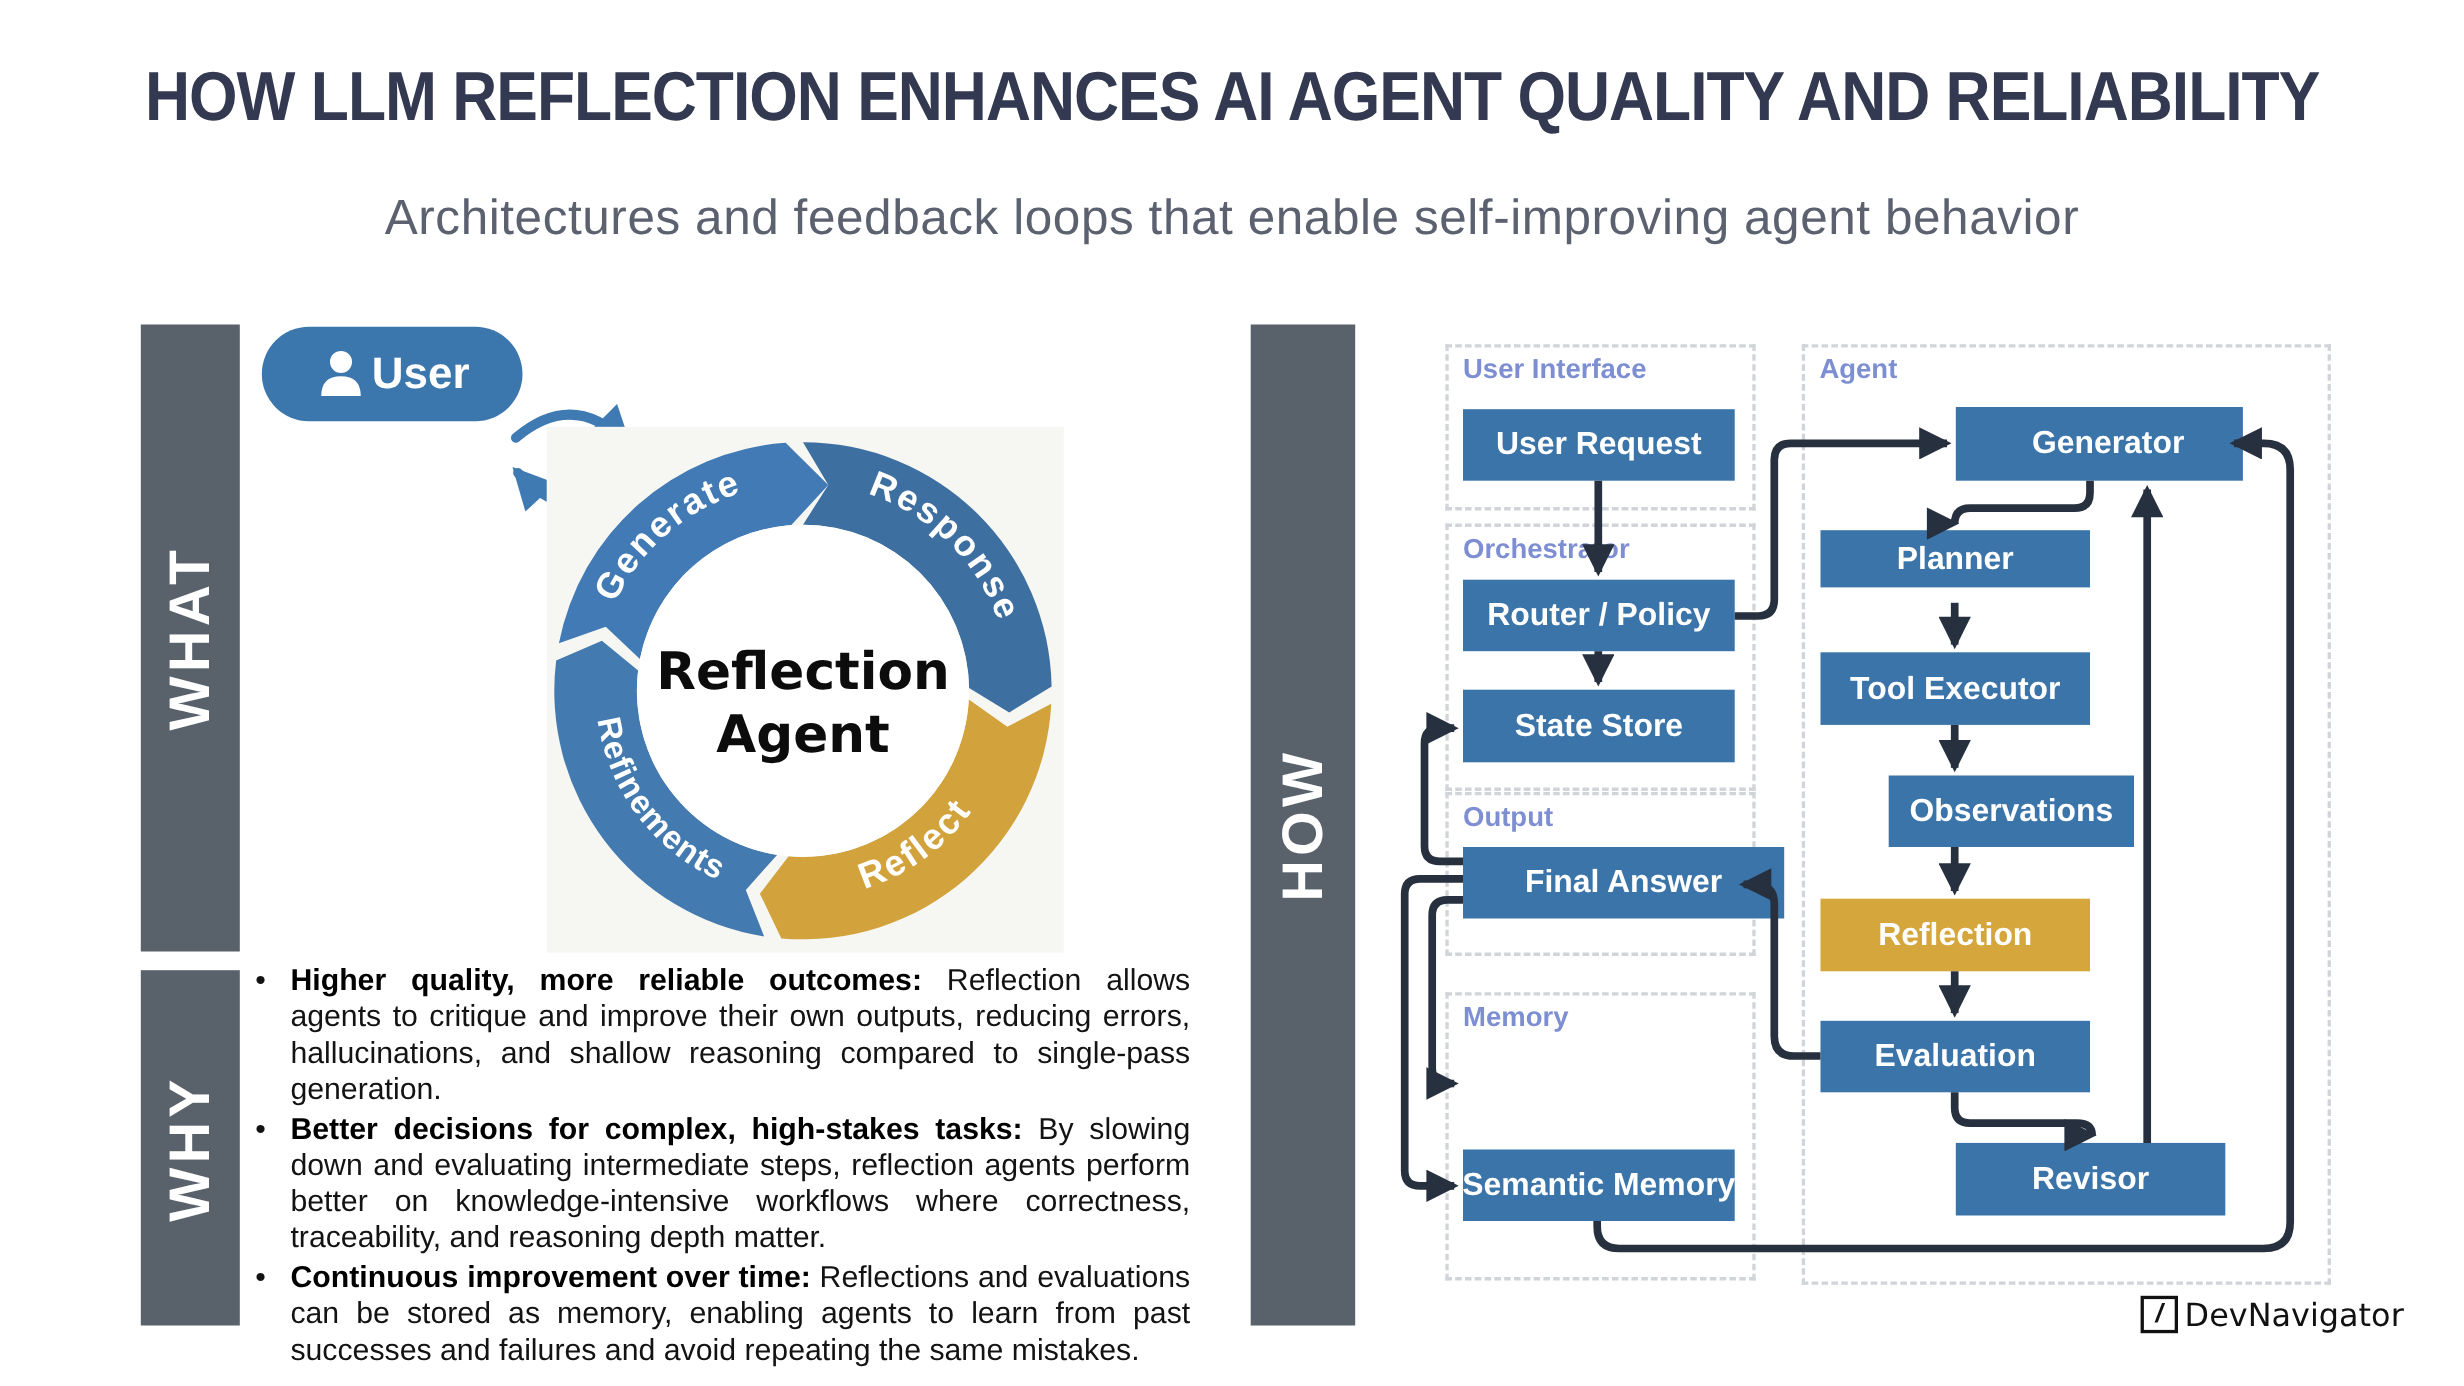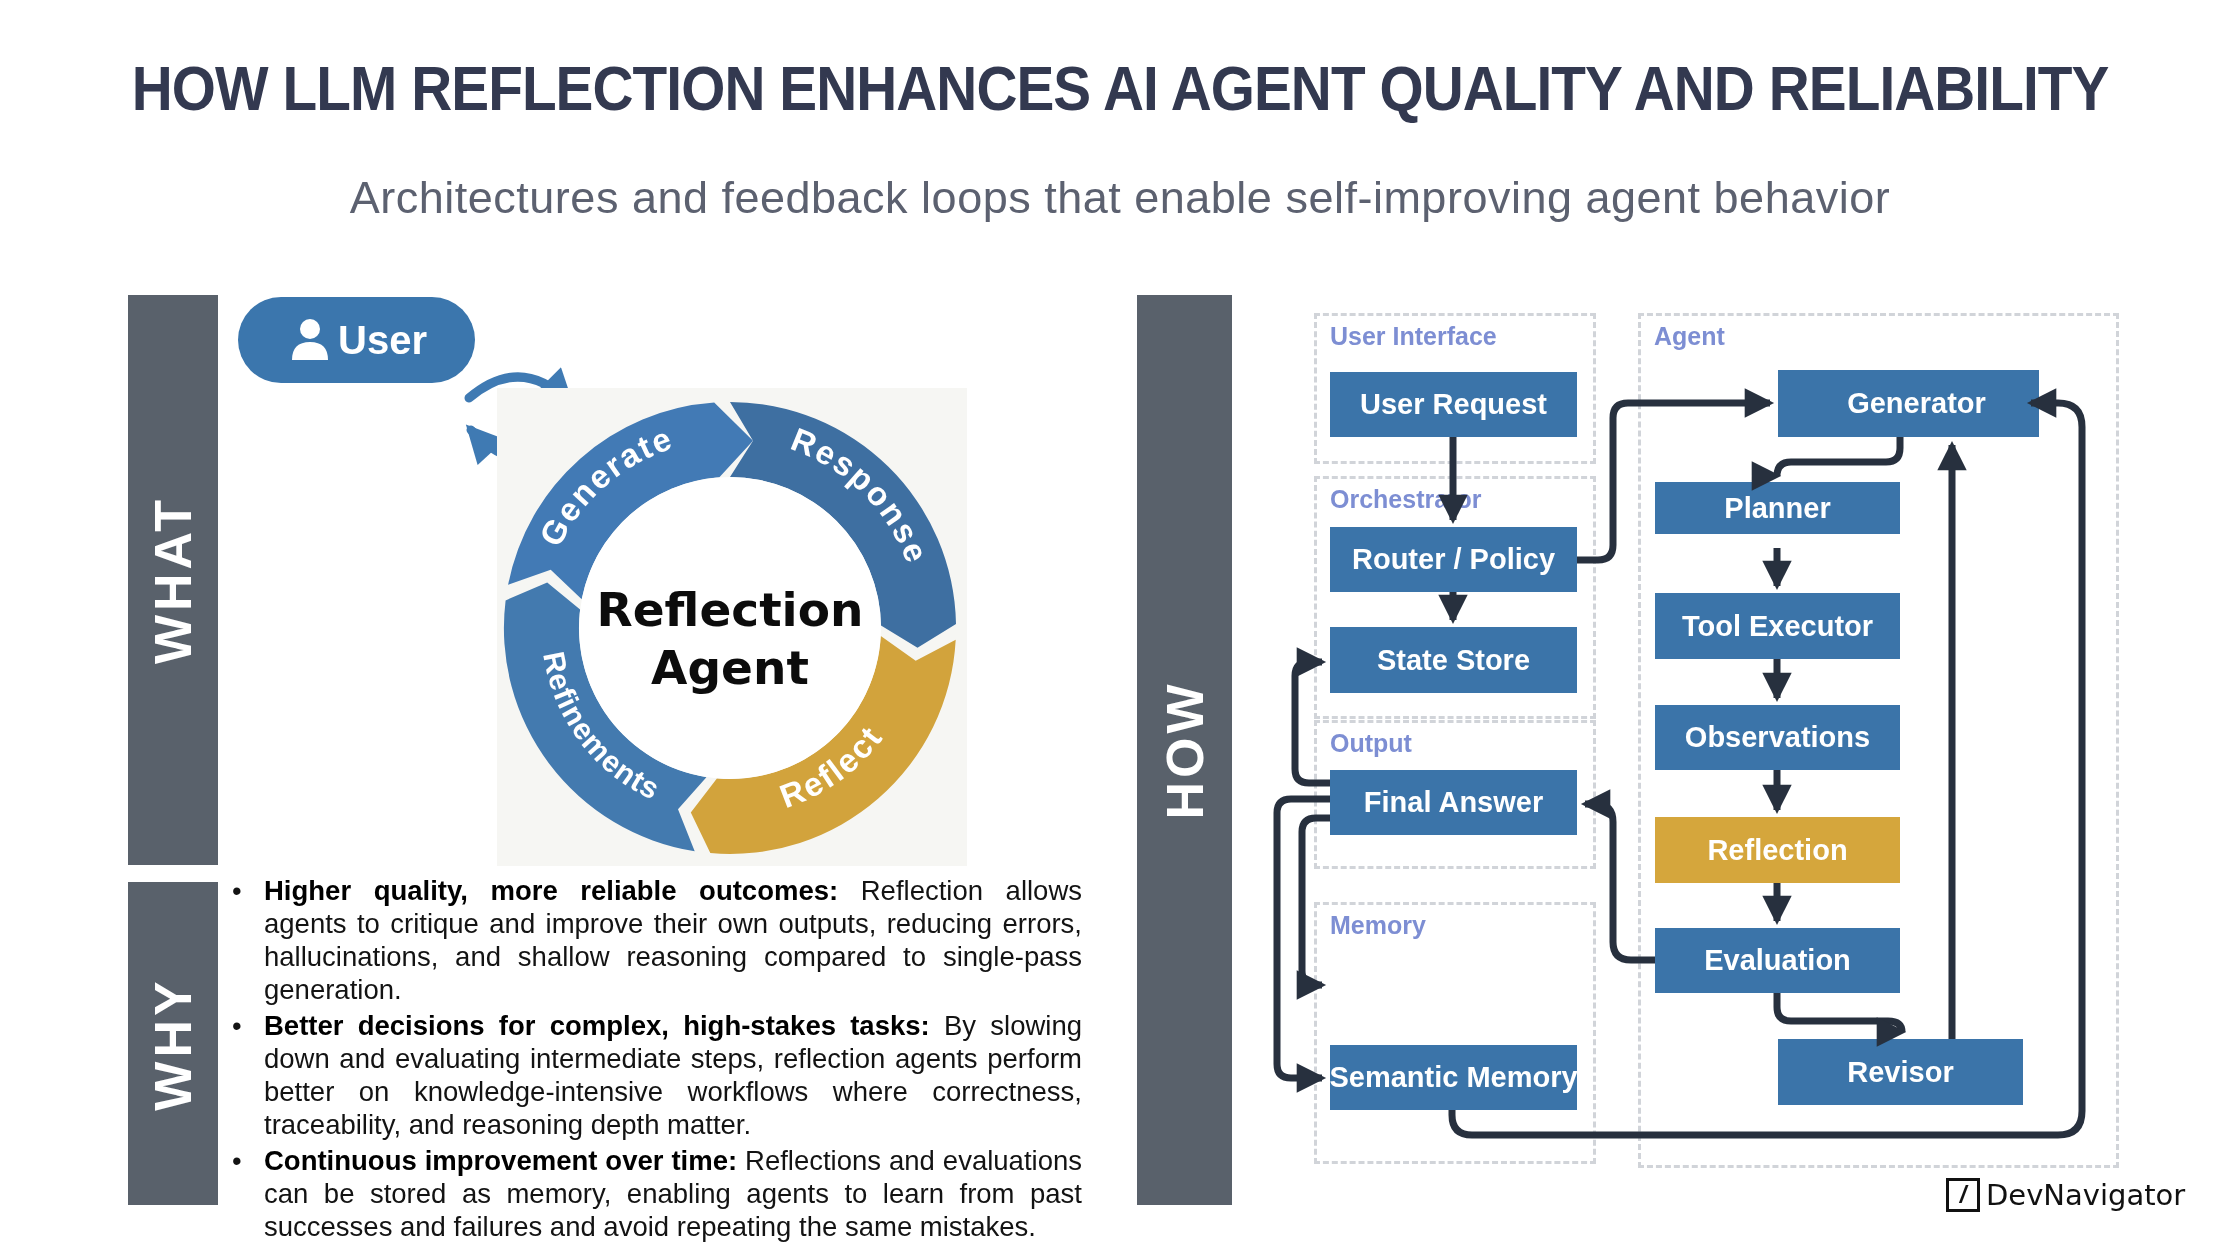--- a/index.html
+++ b/index.html
@@ -145,27 +145,27 @@
 
   <div class="dashed-box" style="left:1314px;top:902px;width:276px;height:256px;"></div>
   <span class="section-label" style="left:1330px;top:911px;">Memory</span>
 
   <div class="dashed-box" style="left:1638px;top:313px;width:475px;height:849px;"></div>
   <span class="section-label" style="left:1654px;top:322px;">Agent</span>
 
   <div class="node" style="left:1330px;top:372px;width:247px;height:65px;">User Request</div>
   <div class="node" style="left:1330px;top:527px;width:247px;height:65px;">Router / Policy</div>
   <div class="node" style="left:1330px;top:627px;width:247px;height:66px;">State Store</div>
-  <div class="node" style="left:1330px;top:770px;width:247px;height:65px;">Final Answer</div>
+  <div class="node" style="left:1330px;top:770px;width:292px;height:65px;">Final Answer</div>
   <div class="node" style="left:1330px;top:1045px;width:247px;height:65px;">Semantic Memory</div>
 
   <div class="node" style="left:1778px;top:370px;width:245px;height:67px;padding-left:16px;">Generator</div>
   <div class="node" style="left:1655px;top:482px;width:245px;height:52px;">Planner</div>
   <div class="node" style="left:1655px;top:593px;width:245px;height:66px;">Tool Executor</div>
-  <div class="node" style="left:1655px;top:705px;width:245px;height:65px;">Observations</div>
+  <div class="node" style="left:1717px;top:705px;width:223px;height:65px;">Observations</div>
   <div class="node gold" style="left:1655px;top:817px;width:245px;height:66px;">Reflection</div>
   <div class="node" style="left:1655px;top:928px;width:245px;height:65px;">Evaluation</div>
   <div class="node" style="left:1778px;top:1039px;width:245px;height:66px;">Revisor</div>
 
   <svg id="connectors" width="2240" height="1260" viewBox="0 0 2240 1260">
     <defs>
       <marker id="ah" viewBox="0 0 10 10" markerWidth="4.4" markerHeight="4.2" refX="8.6" refY="5" orient="auto" markerUnits="strokeWidth">
         <path d="M0,0 L10,5 L0,10 Z" fill="#27303E"></path>
       </marker>
     </defs>

